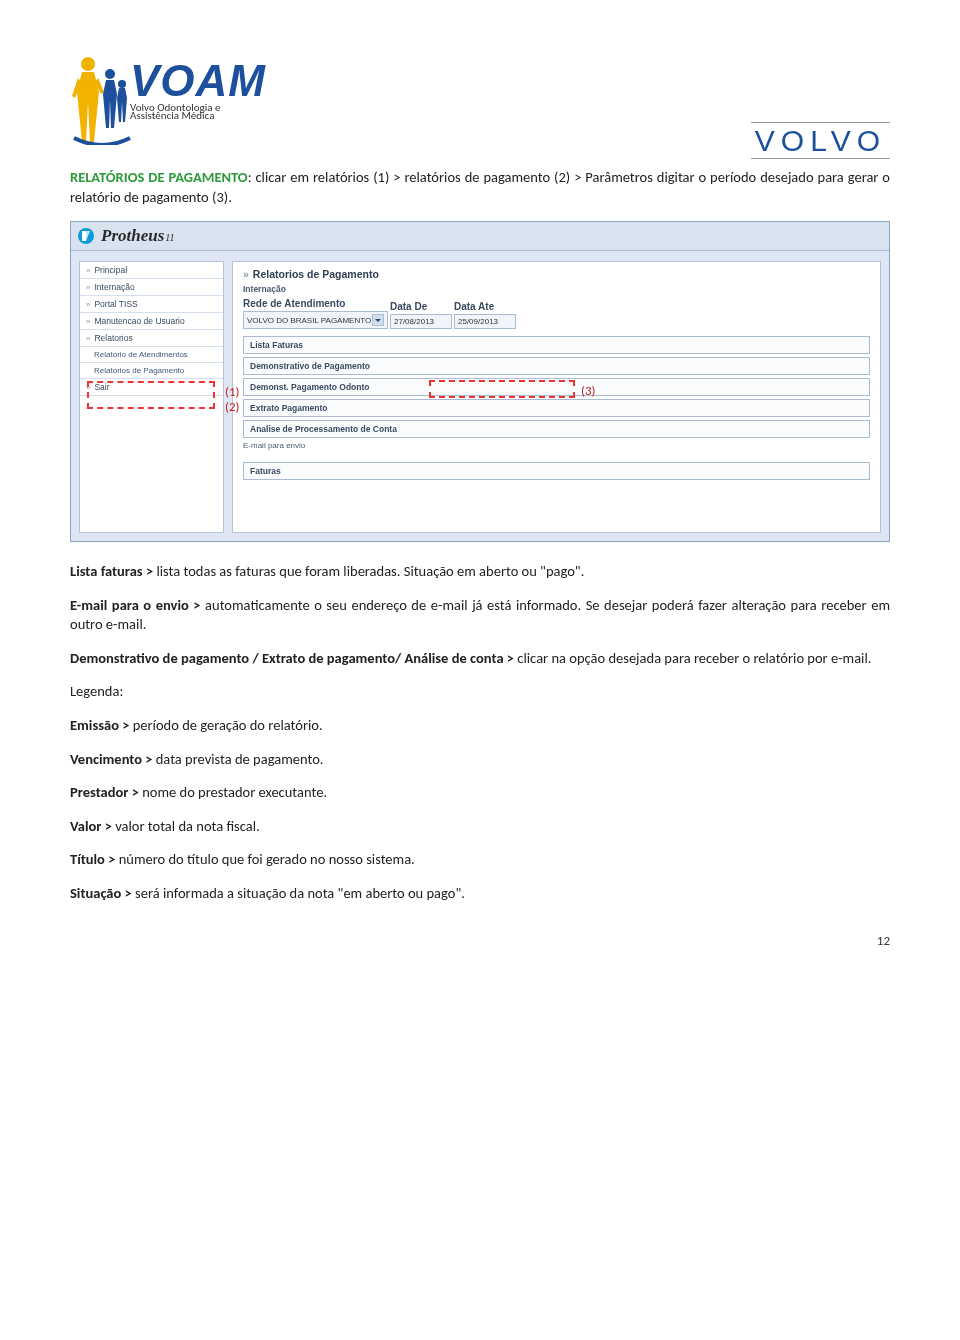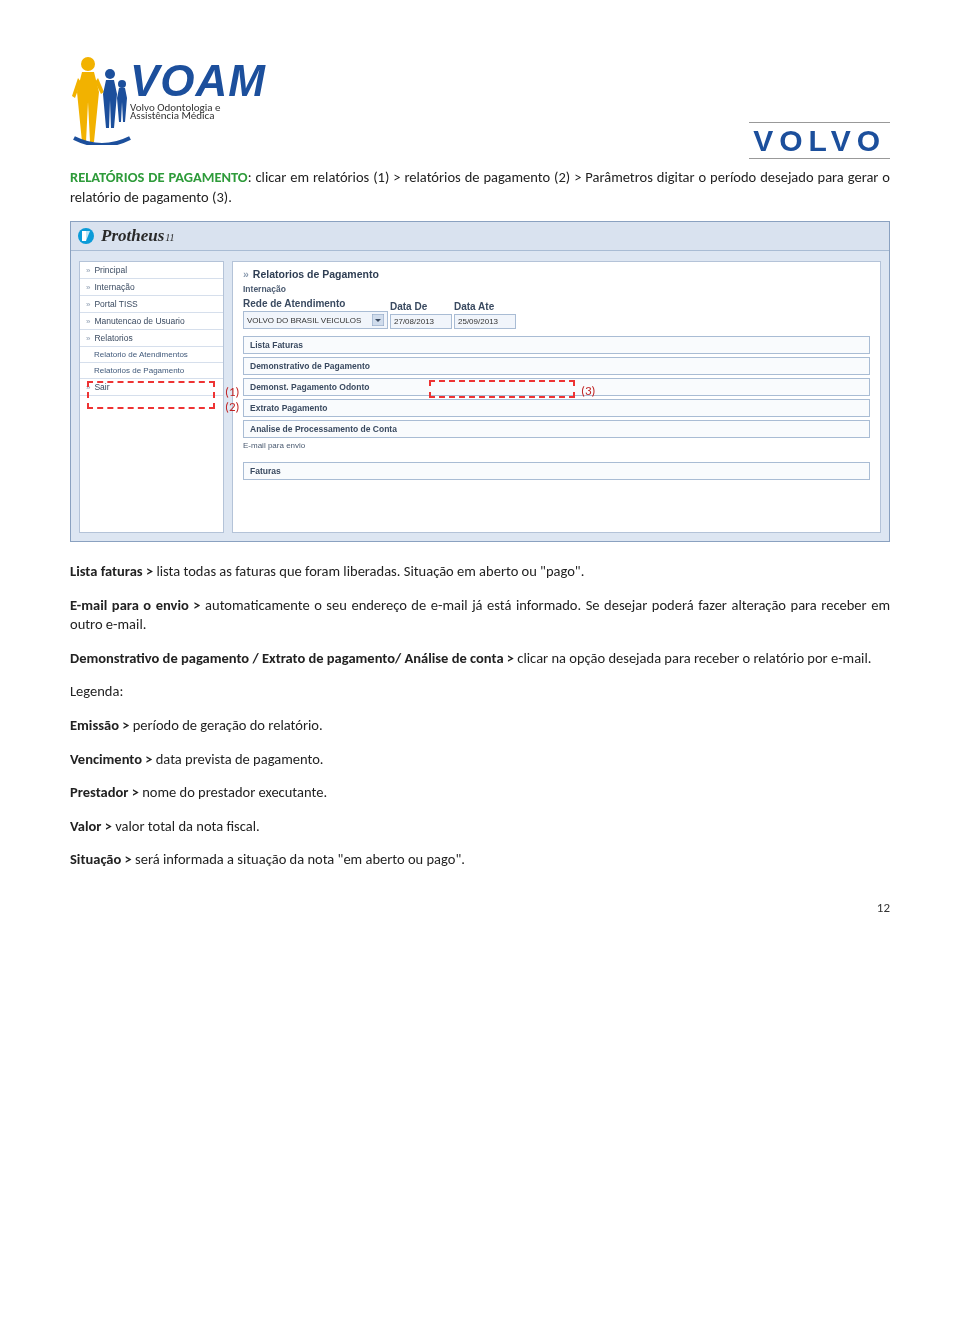--- a/index.html
+++ b/index.html
@@ -7,21 +7,21 @@
   
   .page { padding: 0 70px; }
   
   
   .header-logos { display: flex; justify-content: space-between; align-items: flex-end; padding-top: 20px; padding-bottom: 10px; margin-top: 28px; }
   .voam-logo { width: 220px; height: 110px; position: relative; }
   .voam-figures { width: 62px; height: 95px; position: absolute; left: 0; top: 2px; }
   .voam-text { position: absolute; left: 60px; top: 8px; }
   .voam-text .big { font-size: 44px; font-weight: 800; font-style: italic; color: #1c4f9c; letter-spacing: 1px; font-family: Arial, sans-serif; }
   .voam-text .sub { font-size: 11px; color: #333; margin-top: -4px; line-height: 1.1; }
-  .volvo-logo .volvo { font-size: 30px; font-weight: 700; color: #1c4f9c; letter-spacing: 6px; font-family: Arial, sans-serif; border-top: 1px solid #999; border-bottom: 1px solid #999; padding: 1px 4px; }
+  .volvo-logo .volvo { font-size: 30px; font-weight: 400; color: #1c4f9c; letter-spacing: 6px; font-family: Arial, sans-serif; border-top: 1px solid #999; border-bottom: 1px solid #999; padding: 1px 4px; }
 
   .para { font-size: 14.5px; color: #222; line-height: 1.35; margin-bottom: 14px; text-align: justify; }
   .lead-green { color: #2e9b3a; font-weight: 600; }
   
   
   .shot { width: 100%; border: 1px solid #8aa1c0; background: #dde6f2; margin: 10px 0 20px 0; font-family: Verdana, Arial, sans-serif; font-size: 9px; }
   .shot-titlebar { display: flex; align-items: center; background: #d9e2ef; border-bottom: 1px solid #a9bcd4; padding: 4px 6px; }
   .shot-titlebar .t-icon { width: 18px; height: 18px; margin-right: 6px; }
   .shot-titlebar .t-text { font-family: "Times New Roman", serif; font-style: italic; color: #2a2a2a; }
   .shot-titlebar .t-main { font-size: 17px; font-weight: 600; }
@@ -144,21 +144,21 @@
           </div>
       </div>
 
       <div class="shot-main">
         <div class="main-title"><span class="chev">»</span><span>Relatorios de Pagamento</span></div>
         <div class="section-label">Internação</div>
         <div class="params-row">
           <div class="pcol">
             <div class="plabel">Rede de Atendimento</div>
             <div class="pfield wide">
-              <span>VOLVO DO BRASIL VEICULOS</span>
+              <span>VOLVO DO BRASIL PAGAMENTO</span>
               <svg class="dd-arrow" viewBox="0 0 12 12">
                   <rect x="0" y="0" width="12" height="12" fill="#d0dcec" stroke="#8aa1c0"></rect>
                   <path d="M3 5 l3 3 l3 -3 z" fill="#3a4a60"></path>
                 </svg>
             </div>
           </div>
           <div class="pcol">
             <div class="plabel">Data De</div>
             <div class="pfield narrow"><span>27/08/2013</span></div>
           </div>
@@ -185,16 +185,17 @@
   </div>
 
   <p class="para"><span class="b">Lista faturas &gt; </span><span>lista todas as faturas que foram liberadas. Situação em aberto ou "pago".</span></p>
   <p class="para"><span class="b">E-mail para o envio &gt; </span><span>automaticamente o seu endereço de e-mail já está informado. Se desejar poderá fazer alteração para receber em outro e-mail.</span></p>
   <p class="para"><span class="b">Demonstrativo de pagamento / Extrato de pagamento/ Análise de conta &gt; </span><span>clicar na opção desejada para receber o relatório por e-mail.</span></p>
   <p class="para">Legenda:</p>
   <p class="para"><span class="b">Emissão &gt; </span><span>período de geração do relatório.</span></p>
   <p class="para"><span class="b">Vencimento &gt; </span><span>data prevista de pagamento.</span></p>
   <p class="para"><span class="b">Prestador &gt; </span><span>nome do prestador executante.</span></p>
   <p class="para"><span class="b">Valor &gt; </span><span>valor total da nota fiscal.</span></p>
+  <p class="para"><span class="b">Título &gt; </span><span>número do título que foi gerado no nosso sistema.</span></p>
   <p class="para"><span class="b">Situação &gt; </span><span>será informada a situação da nota "em aberto ou pago".</span></p>
 
   <div class="pagenum">12</div>
 </div>
 
 </body></html>

